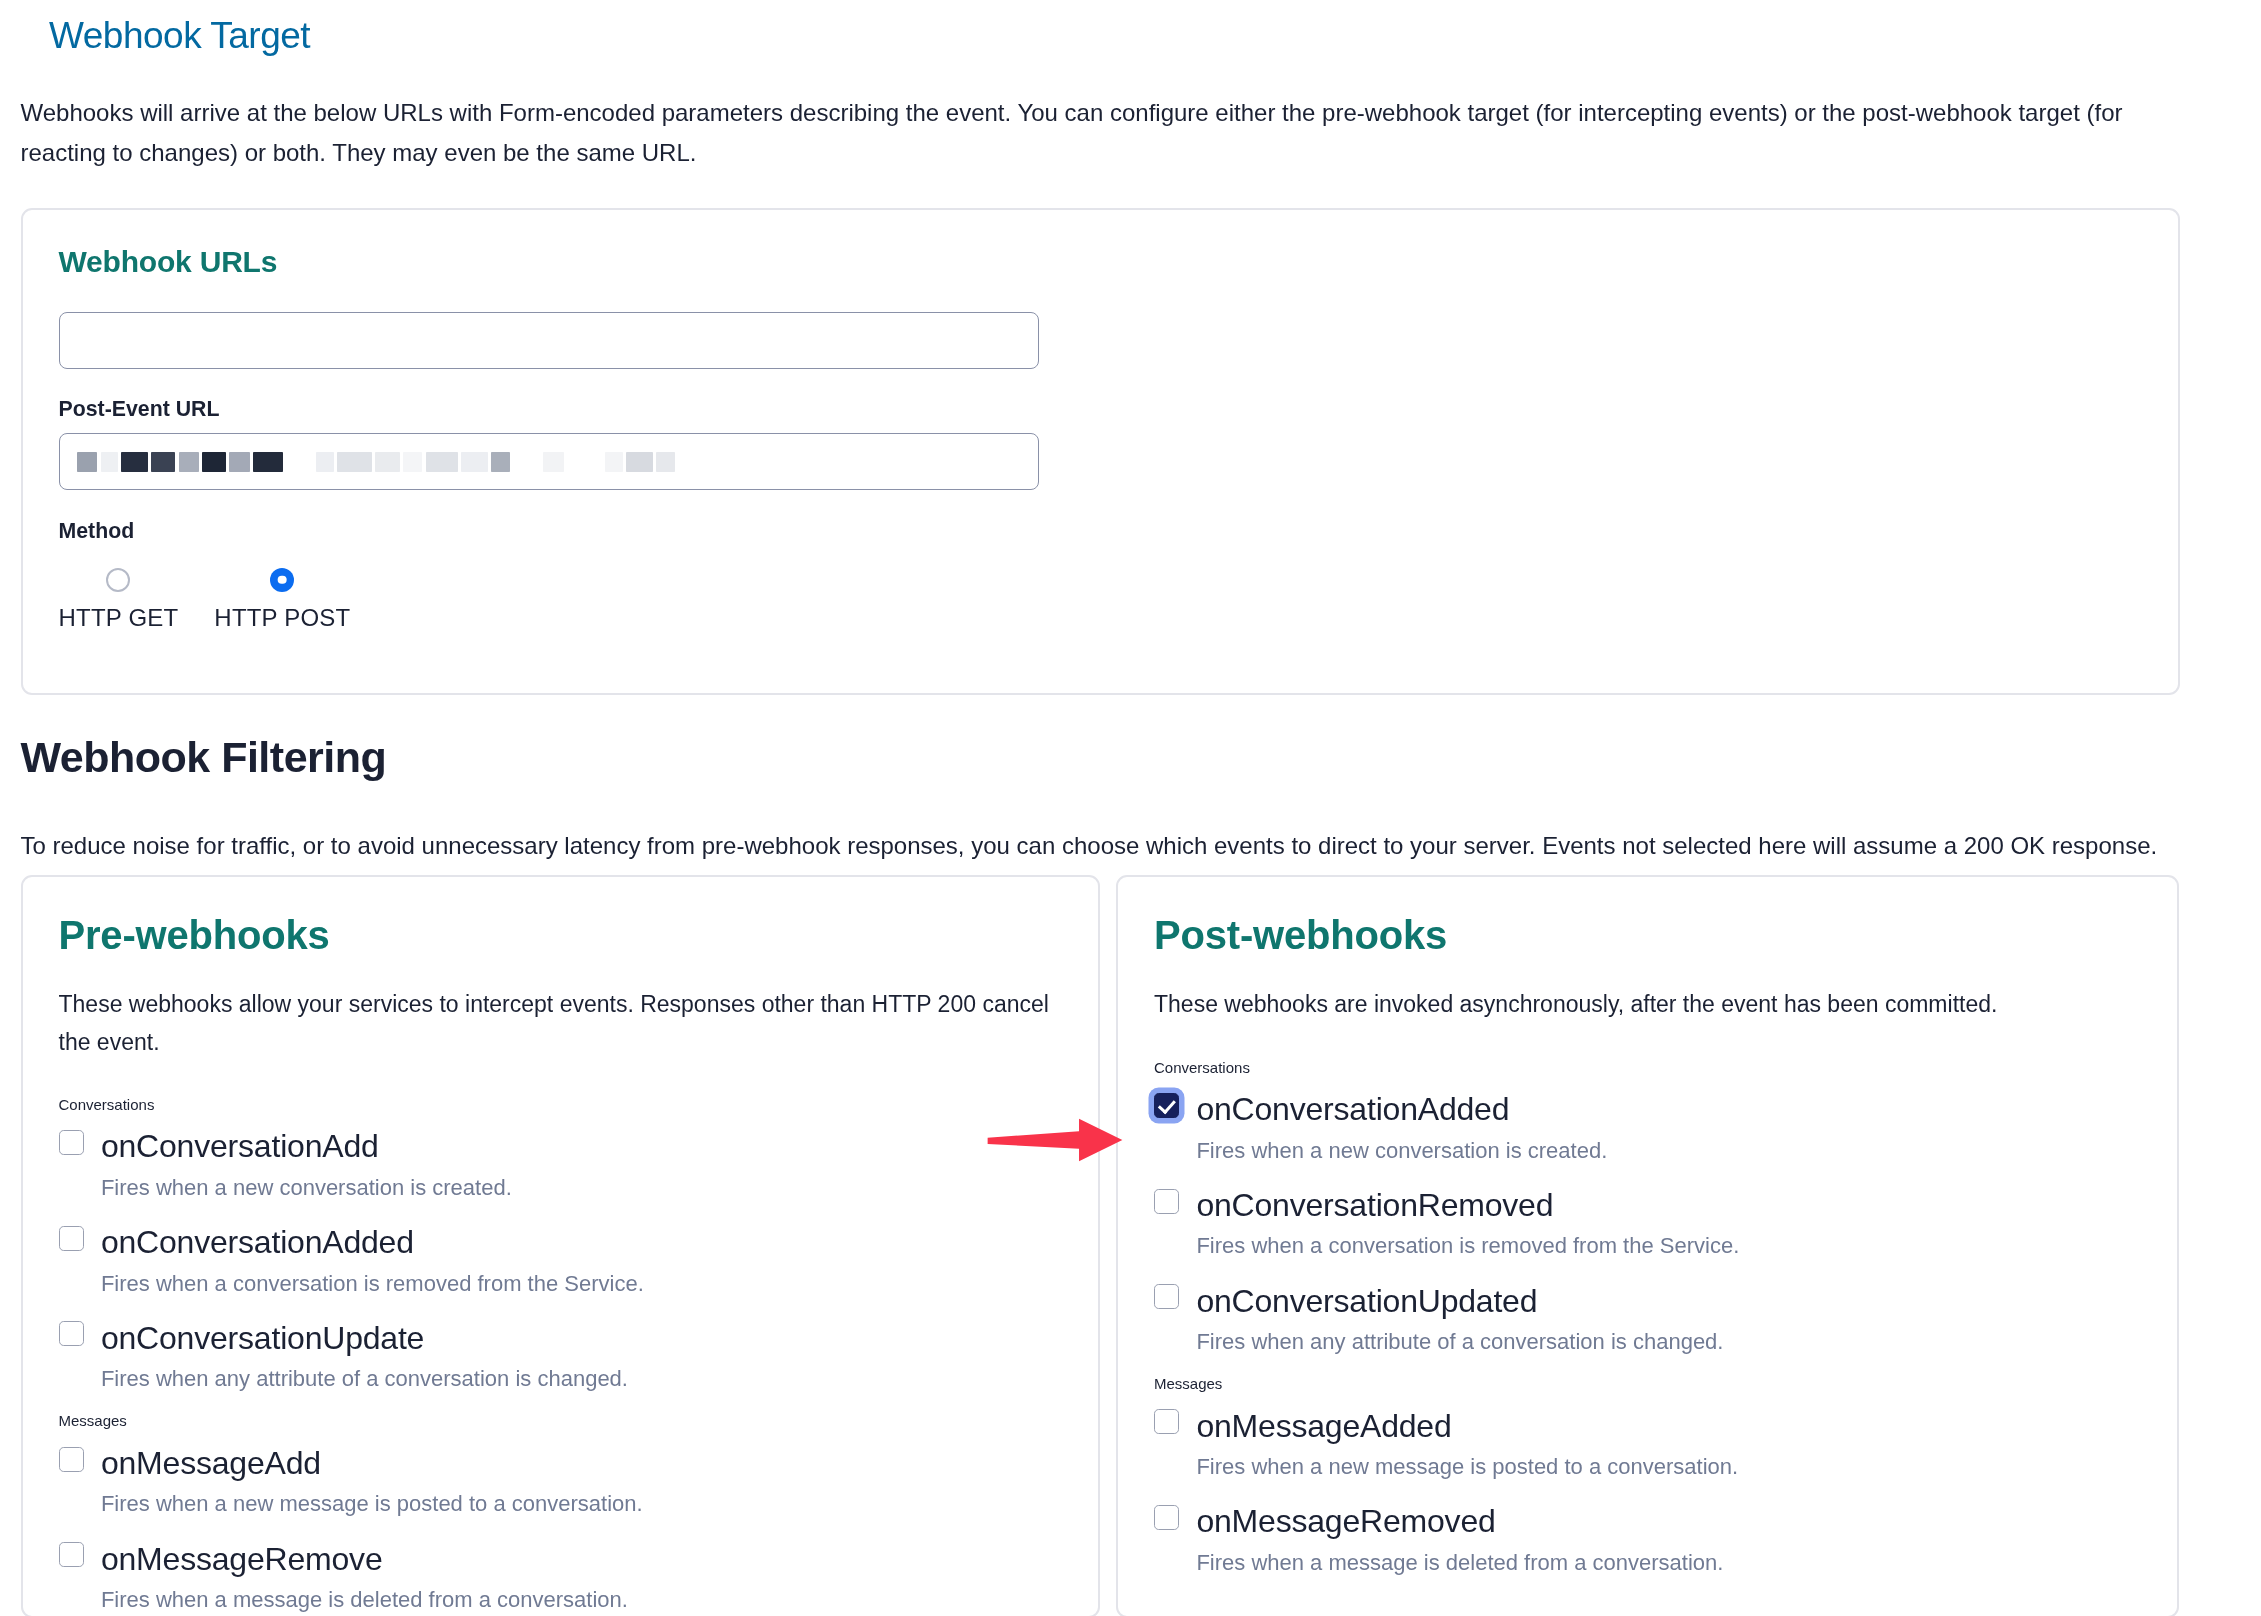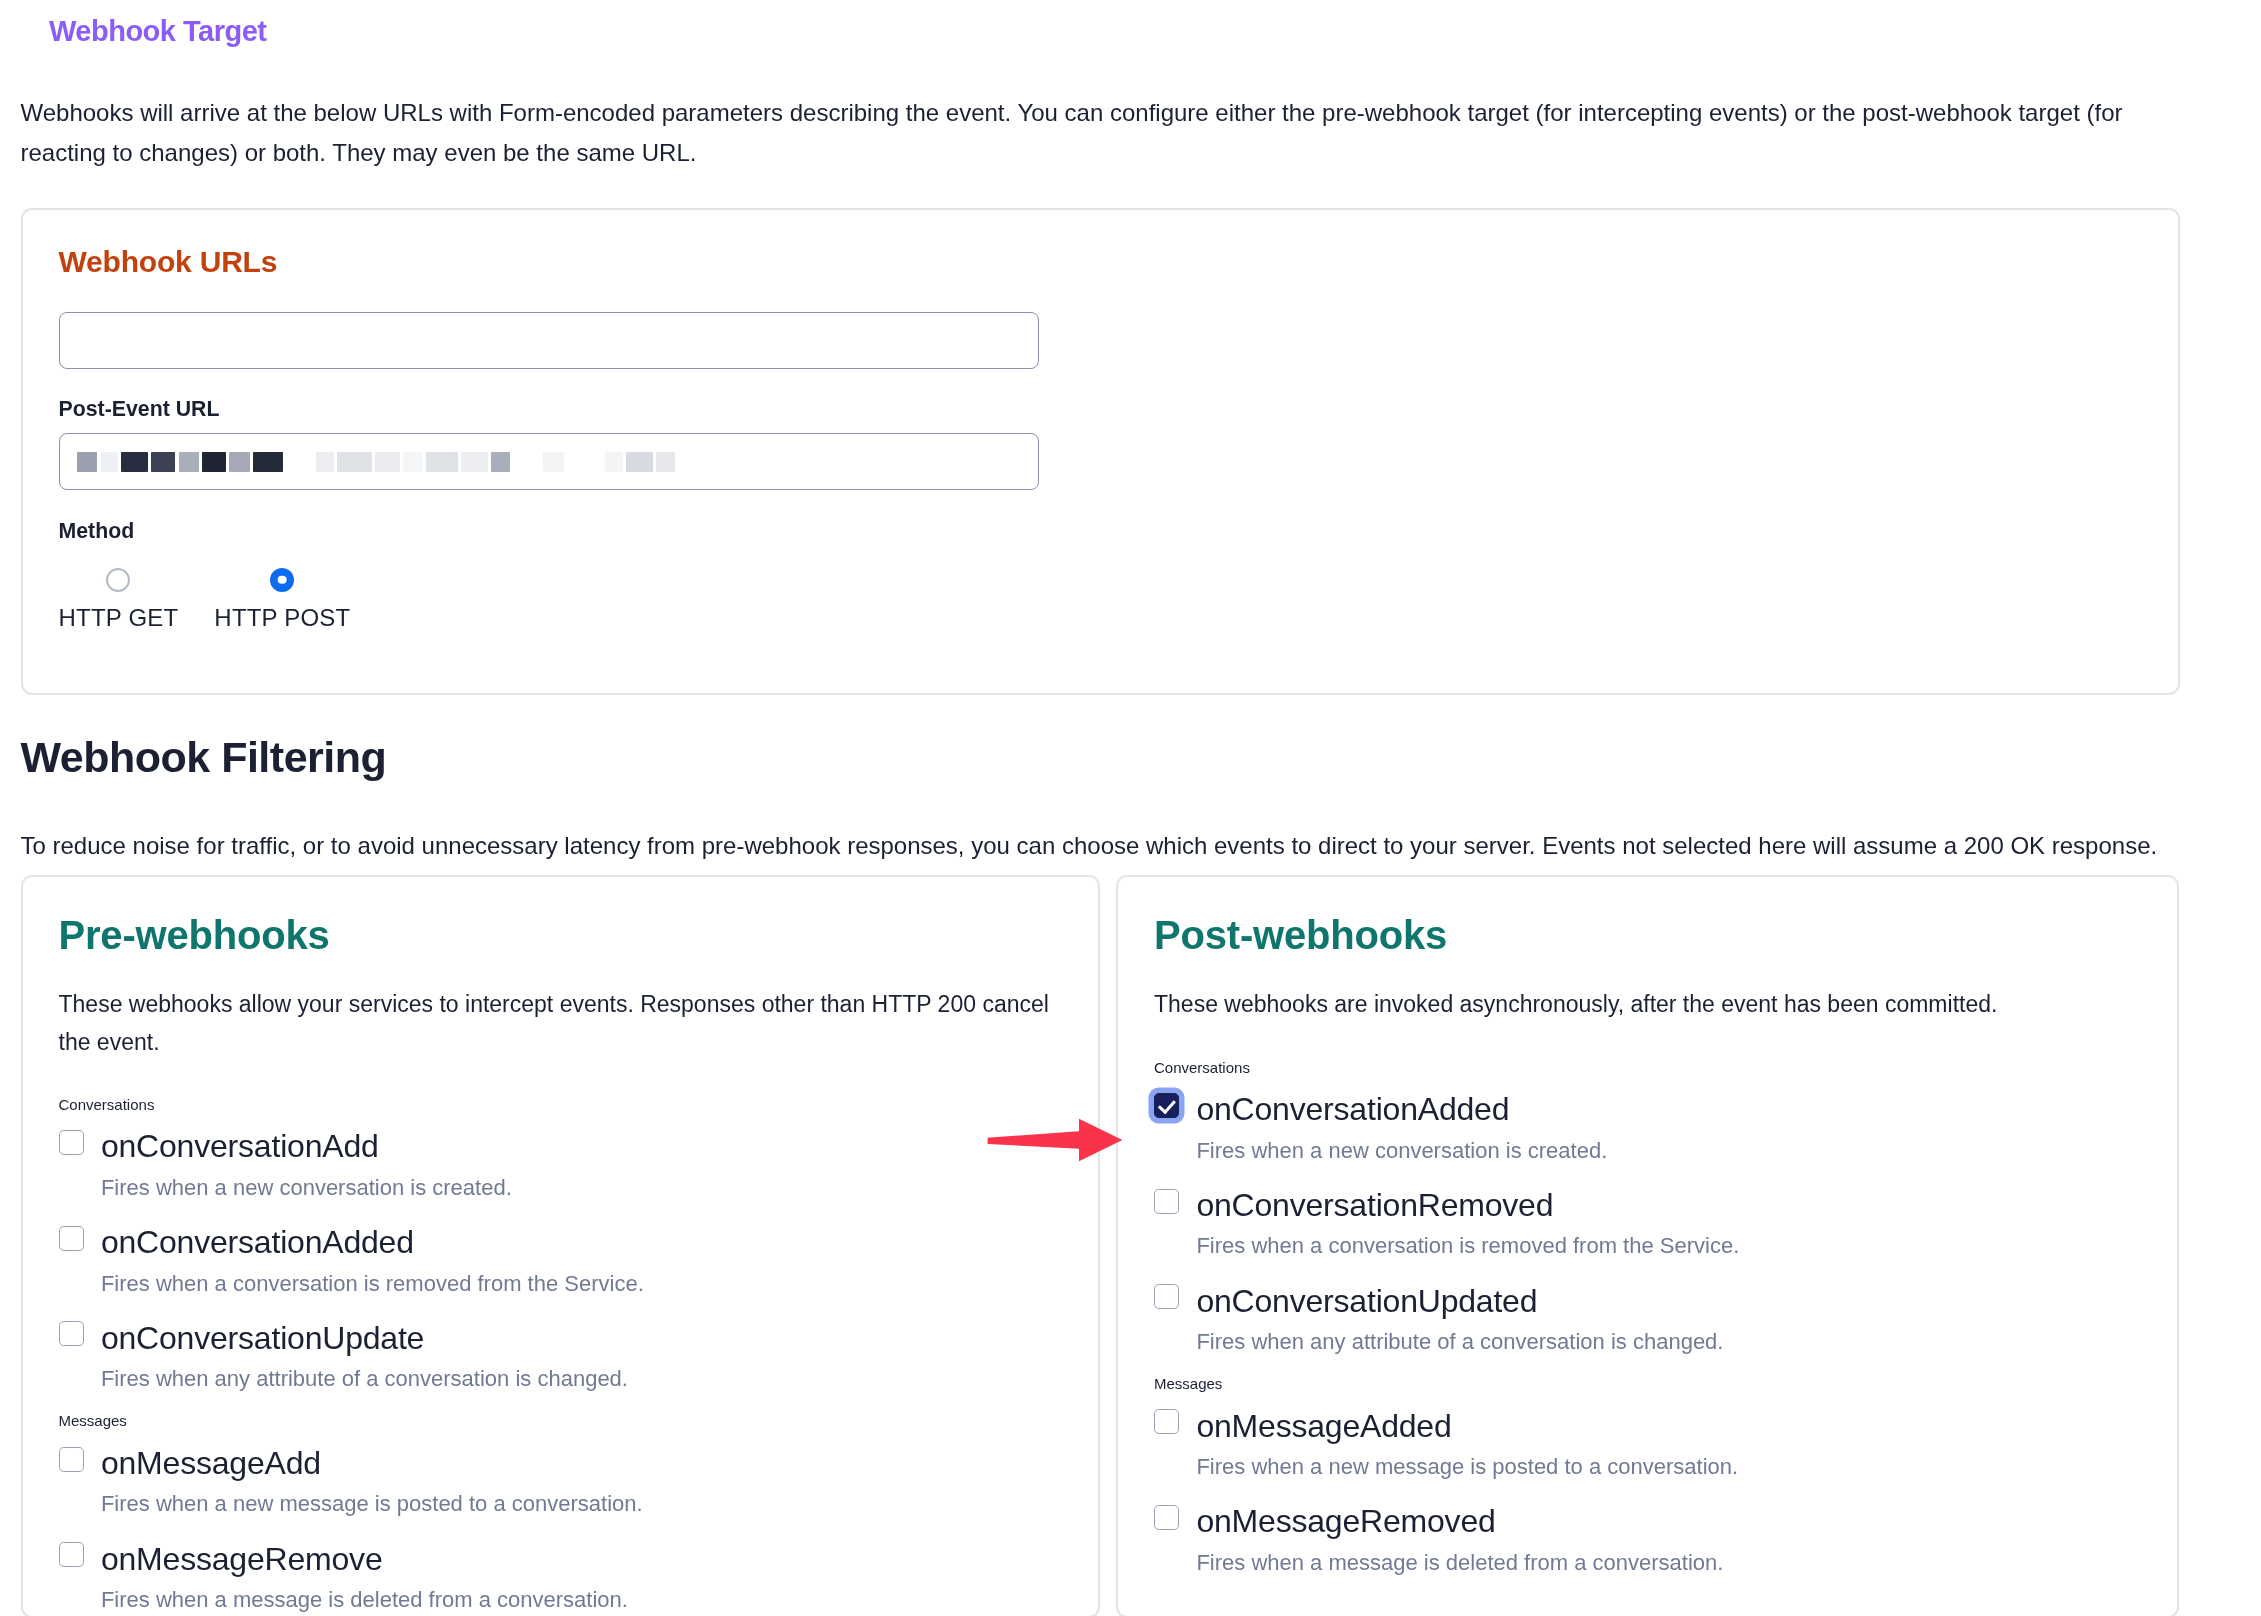--- a/index.html
+++ b/index.html
@@ -19,24 +19,24 @@
 
   .page {
     position: relative;
     width: 2261px;
     height: 1617px;
     padding: 0 49px;
   }
 
   
   .page-title {
-    font-size: 29px;
-    font-weight: bold;
+    font-size: 37px;
+    font-weight: normal;
     letter-spacing: -0.5px;
-    color: #8b5cf6;
+    color: #0369a1;
     margin: 0;
     padding-top: 12.6px;
     line-height: 1.25;
   }
   .section-title {
     font-size: 43px;
     font-weight: bold;
     letter-spacing: -0.5px;
     color: #1b2133;
     margin: 0;
@@ -62,21 +62,21 @@
     left: 20.5px;
     top: 208px;
     width: 2159px;
     height: 487px;
     padding: 35px 36px 35px 36px;
   }
   .card-title {
     font-size: 30px;
     font-weight: bold;
     letter-spacing: -0.2px;
-    color: #c2410c;
+    color: #0f766e;
     margin: 0 0 33px 0;
   }
   .field-label {
     font-size: 21.3px;
     font-weight: bold;
     color: #1b2133;
     margin: 0 0 11px 0;
   }
   .text-input {
     width: 980px;

